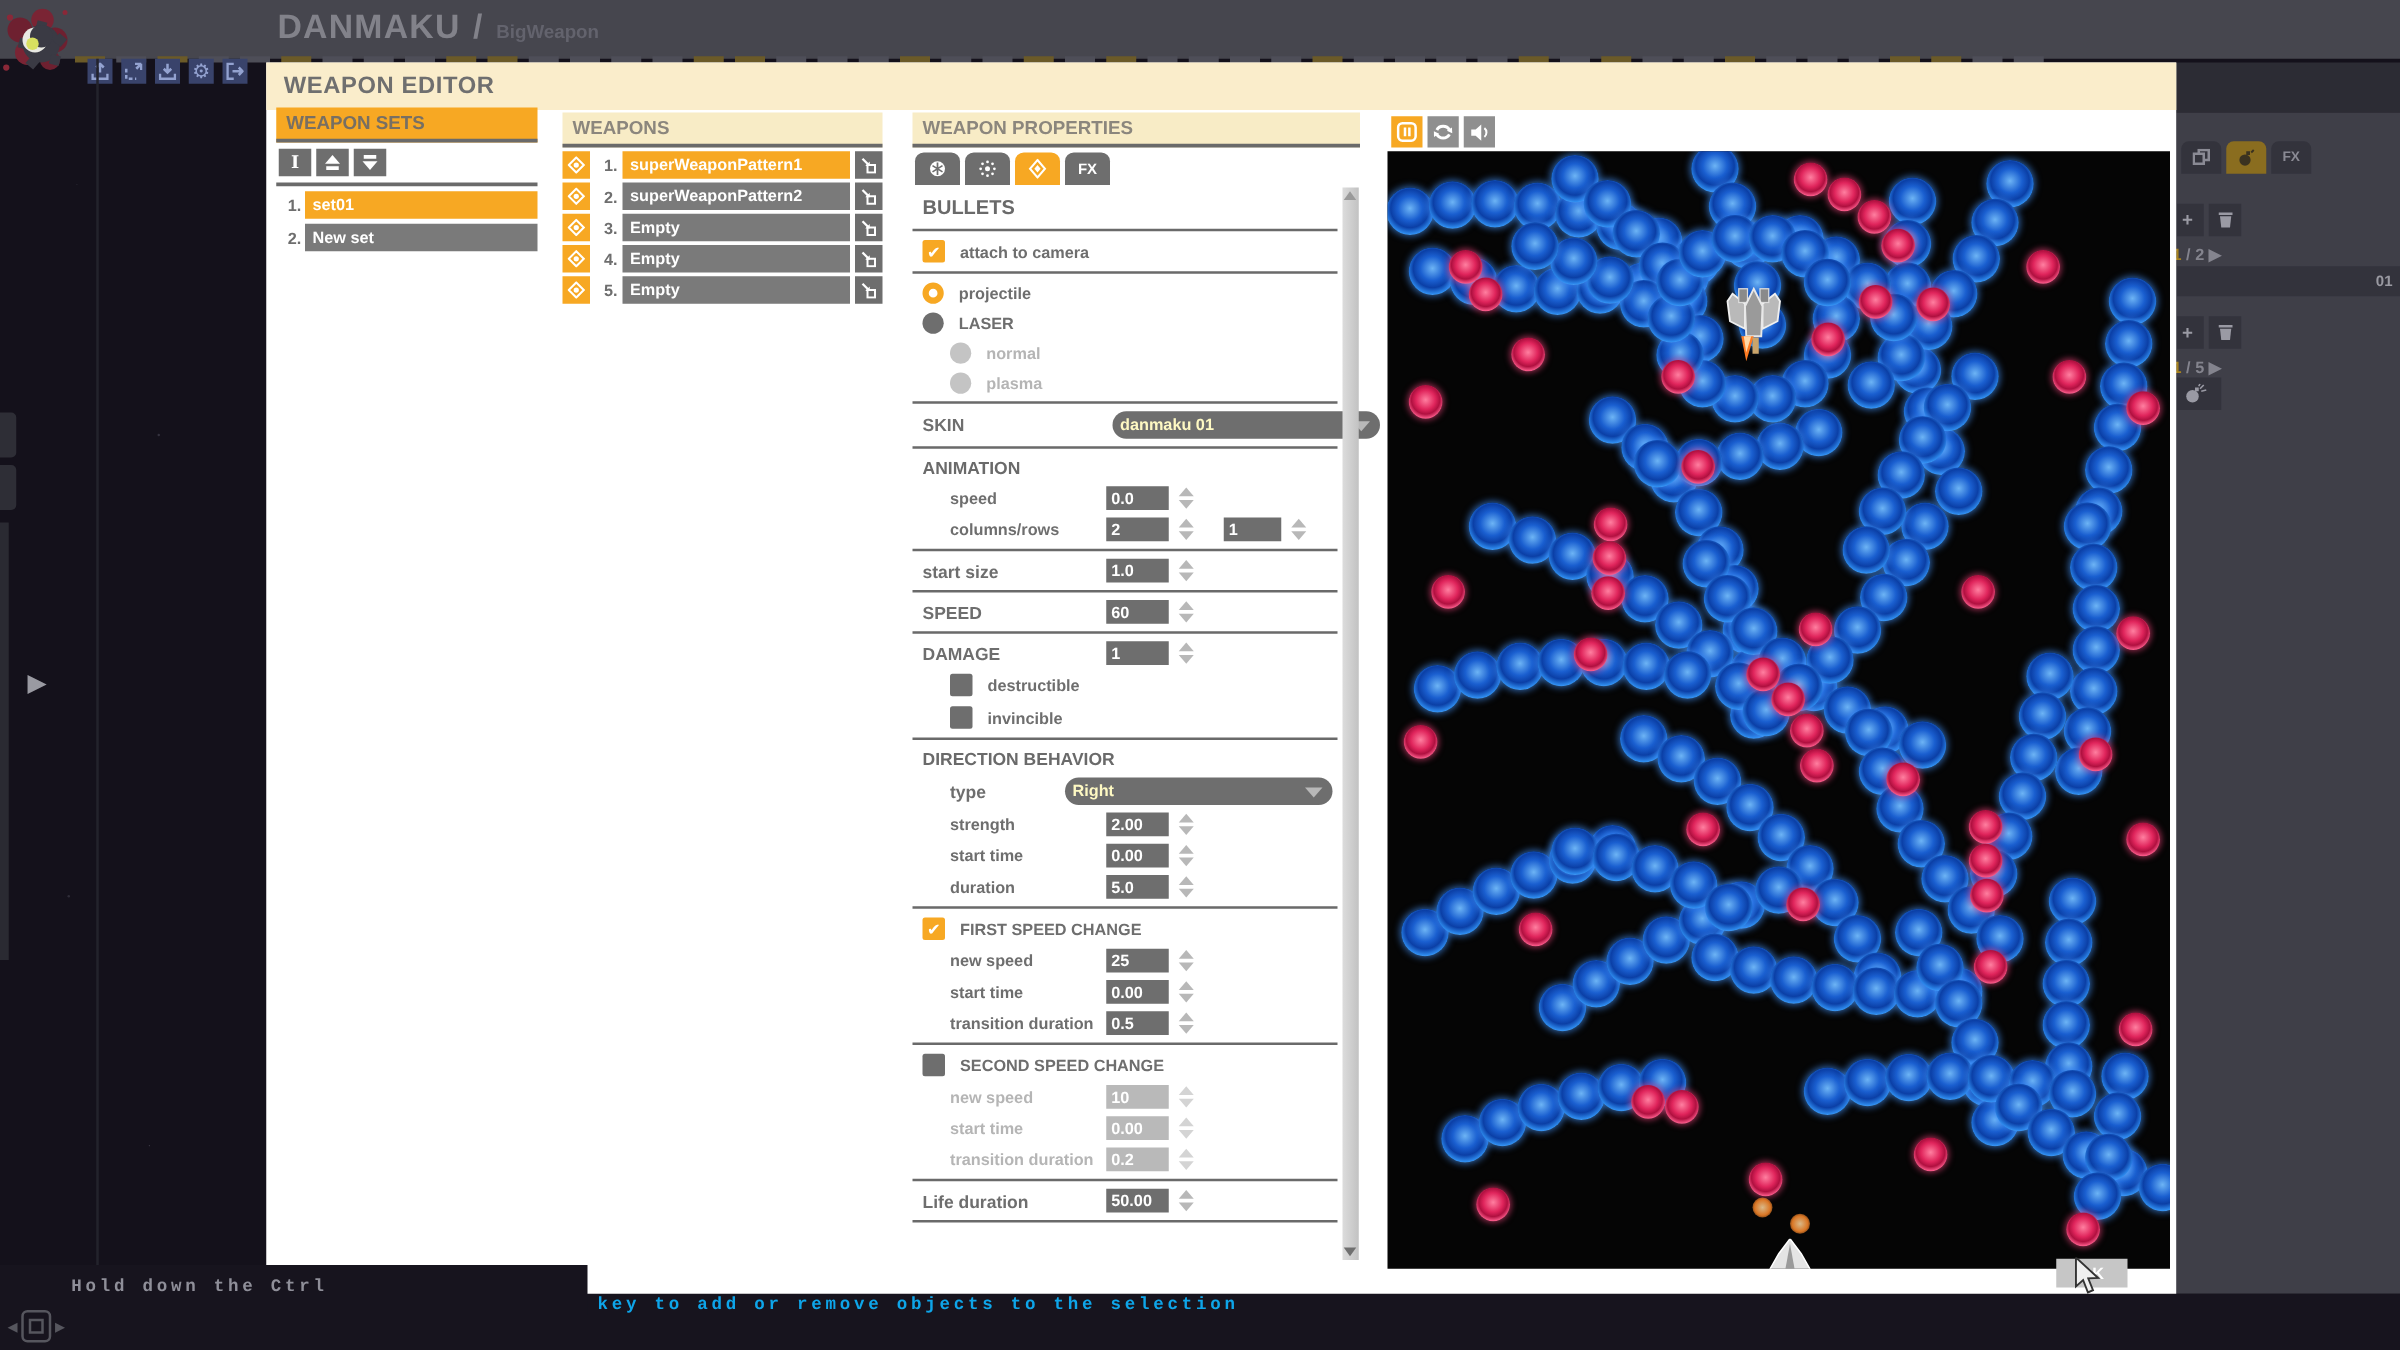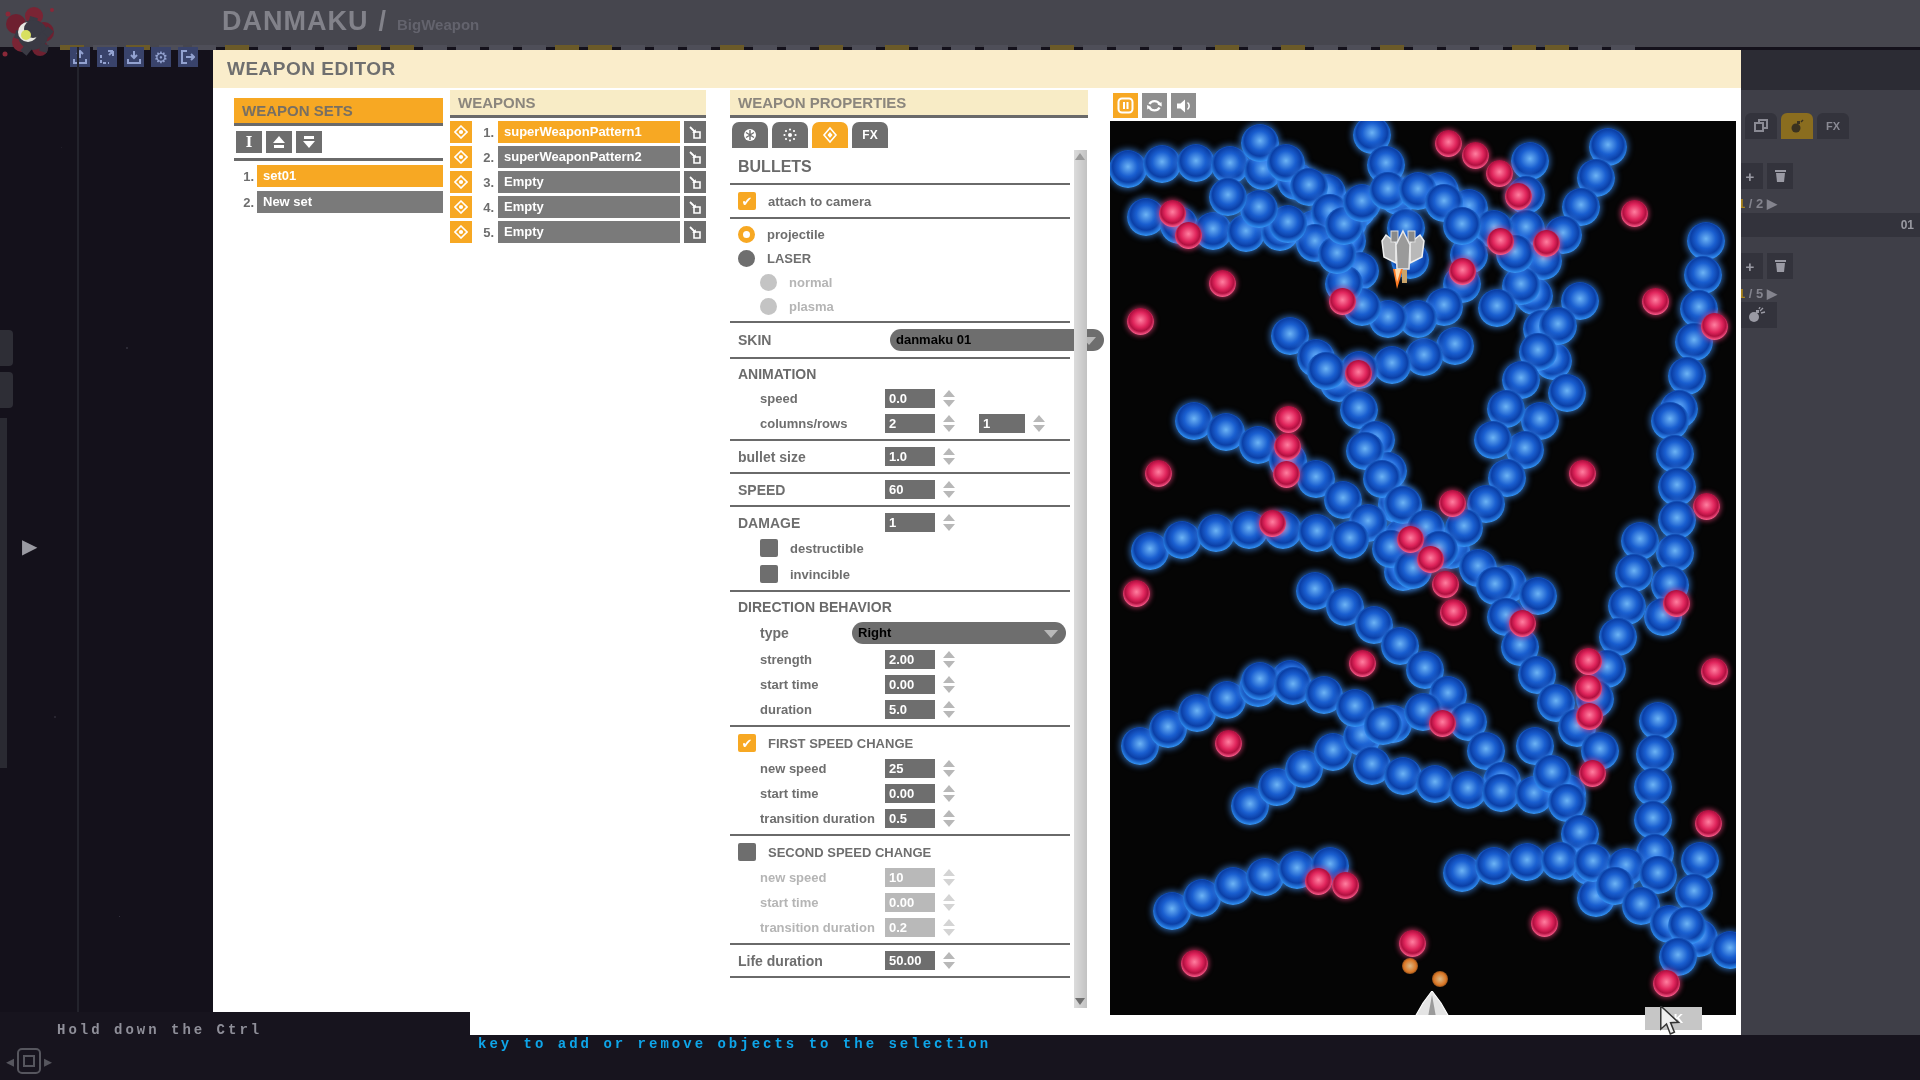--- a/index.html
+++ b/index.html
@@ -43,21 +43,21 @@
   .bl-icon .pad i{display:block;width:8px;height:8px;border:2px solid #56565e;}
   
   .modal{position:absolute;left:213px;top:50px;width:1528px;height:985px;background:#fff;z-index:5;}
   .modal-header{position:absolute;left:0;top:0;width:100%;height:38px;background:#FAEDCB;}
   .modal-title{position:absolute;left:14px;top:8px;font-size:19px;font-weight:bold;color:#6f6f6f;letter-spacing:.5px;}
   .panel-h{height:25px;font-size:15px;font-weight:bold;line-height:25px;padding-left:8px;
     border-bottom:3px solid #6a6a6a;box-sizing:content-box;}
   .panel-h.orange{background:#F7A823;color:#776f63;}
   .panel-h.cream{background:#F8ECC6;color:#8b867d;}
   
-  .sets{position:absolute;left:8px;top:48px;width:209px;margin-left:13px;}
+  .sets{position:absolute;left:8px;top:36px;width:209px;}
   .sets-tools{display:flex;gap:4px;padding:5px 0 5px 2px;border-bottom:3px solid #6a6a6a;}
   .stool{width:26px;height:22px;background:#6e6e6e;color:#fff;display:flex;align-items:center;justify-content:center;}
   .stool .ibeam{font-family:"DejaVu Serif",serif;font-weight:bold;font-size:14px;}
   .setrow{display:flex;align-items:center;margin-top:4px;height:22px;}
   .setnum{width:20px;text-align:right;font-size:13px;font-weight:bold;color:#6e6e6e;margin-right:3px;}
   .chip{flex:1;height:22px;line-height:22px;color:#fff;font-size:13px;font-weight:bold;padding-left:6px;background:#7a7a7a;}
   .chip.sel{background:#F7A823;}
   
   .weapons{position:absolute;left:237px;top:40px;width:256px;}
   .weaprow{display:flex;align-items:center;margin-top:3px;height:22px;}
@@ -82,21 +82,21 @@
   .pspin{display:flex;flex-direction:column;gap:3px;margin-left:8px;flex:none;}
   .pspin i{display:block;width:0;height:0;border-left:6px solid transparent;border-right:6px solid transparent;}
   .pspin .up{border-bottom:7px solid #b8b8b8;}
   .pspin .dn{border-top:7px solid #b8b8b8;}
   .pcheck{width:18px;height:18px;border-radius:2px;background:#6e6e6e;color:#fff;font-size:13px;
     display:flex;align-items:center;justify-content:center;flex:none;margin-right:12px;}
   .pcheck.on{background:#F7A823;}
   .pradio{width:17px;height:17px;border-radius:50%;background:#6e6e6e;flex:none;margin-right:12px;box-sizing:border-box;}
   .pradio.on{background:#fff;border:5px solid #F7A823;}
   .pradio.dis{background:#c4c4c4;}
-  .pselect{height:22px;background:#6e6e6e;color:#000000;font-size:13px;font-weight:bold;line-height:22px;
+  .pselect{height:22px;background:#6e6e6e;color:#fef9c3;font-size:13px;font-weight:bold;line-height:22px;
     padding-left:6px;position:relative;flex:none;width:208px;border-radius:11px;}
   .ddcaret{position:absolute;right:8px;top:8px;width:0;height:0;border-left:7px solid transparent;border-right:7px solid transparent;border-top:8px solid #b8b8b8;}
   .collision{position:relative;height:68px;margin-top:4px;}
   .thumb{position:absolute;left:2px;top:2px;width:62px;height:62px;background:#040404;overflow:hidden;}
   .thumb .b{position:absolute;left:9px;top:9px;width:44px;height:44px;border-radius:50%;}
   .thumb .rect{position:absolute;left:11px;top:18px;width:38px;height:25px;border:2px solid rgba(255,255,255,.85);border-radius:2px;}
   .scrollbar{position:absolute;left:344px;top:60px;width:13px;height:858px;background:linear-gradient(90deg,#dcdcdc,#c2c2c2);}
   .sb-up{position:absolute;left:1px;top:3px;width:0;height:0;border-left:5px solid transparent;border-right:5px solid transparent;border-bottom:7px solid #9a9a9a;}
   .sb-dn{position:absolute;left:1px;bottom:3px;width:0;height:0;border-left:5px solid transparent;border-right:5px solid transparent;border-top:7px solid #707070;}
   
@@ -493,21 +493,21 @@
               <i class="dn"></i>
             </span>
             <span class="pfield" style="margin-left: 24px; width: 42px;">1</span>
             <span class="pspin">
               <i class="up"></i>
               <i class="dn"></i>
             </span>
           </div>
           <div class="pdiv"></div>
           <div class="prow" style="padding-left: 8px;">
-            <span class="plabel" style="width: 147px; flex: 0 0 auto; font-size: 14px;">bullet size</span>
+            <span class="plabel" style="width: 147px; flex: 0 0 auto; font-size: 14px;">start size</span>
             <span class="pfield">1.0</span>
             <span class="pspin">
               <i class="up"></i>
               <i class="dn"></i>
             </span>
           </div>
           <div class="pdiv"></div>
           <div class="prow" style="padding-left: 8px;">
             <span class="plabel" style="width: 147px; flex: 0 0 auto; font-size: 14px;">SPEED</span>
             <span class="pfield">60</span>

